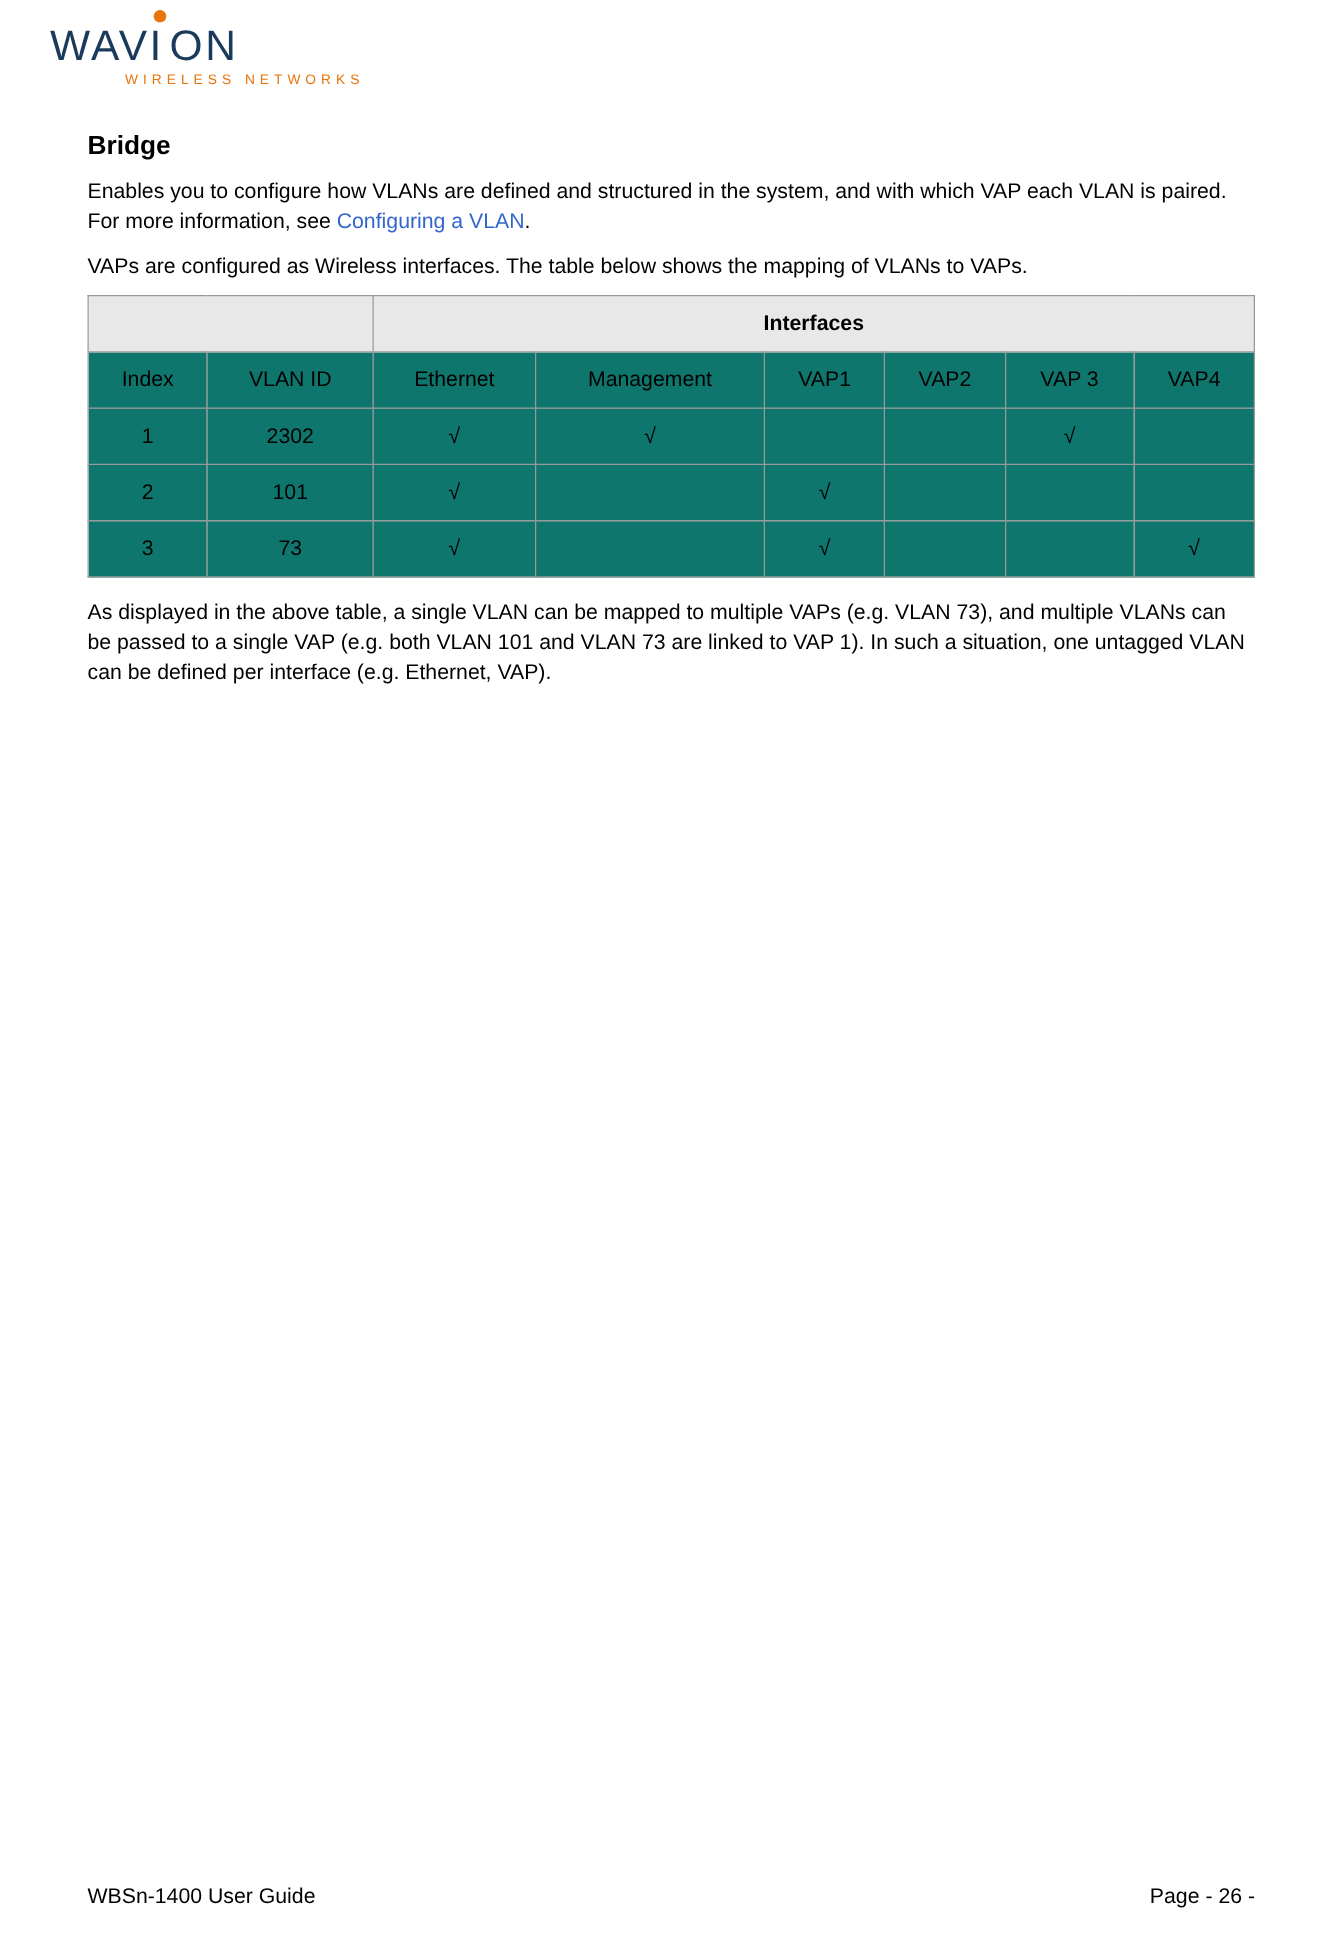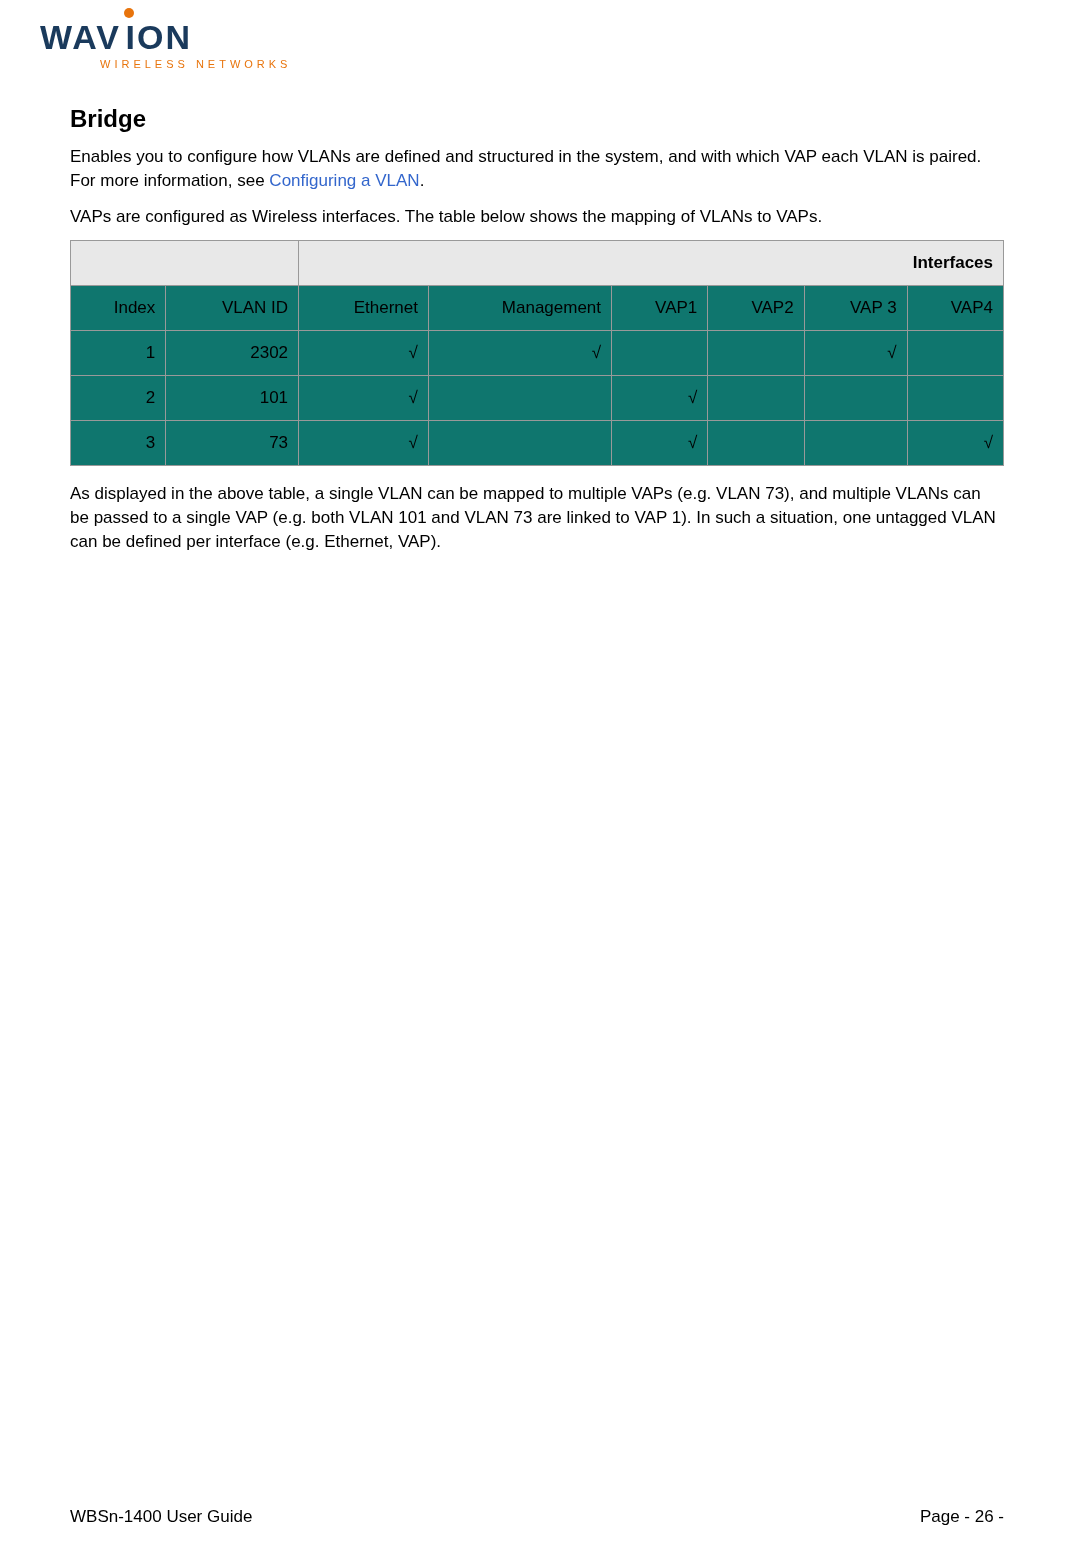--- a/index.html
+++ b/index.html
@@ -13,27 +13,26 @@
       padding: 20px 40px 40px 40px;
     }
     .logo {
       margin-bottom: 25px;
       position: relative;
       width: 260px;
       height: 60px;
     }
     .logo-main {
       font-size: 34px;
-      font-weight: bold;
+      font-weight: normal;
       letter-spacing: 2px;
       color: #1a3a5c;
       display: flex;
       align-items: flex-end;
       line-height: 1;
-      text-align: right;
     }
     .logo-main .w { font-size: 34px; }
     .logo-main .i-wrap { position: relative; display: inline-block; width: 16px; }
     .logo-main .i { color: #1a3a5c; font-size: 34px; }
     .logo-dot {
       position: absolute;
       top: -12px;
       left: 3px;
       width: 10px;
       height: 10px;
@@ -47,21 +46,21 @@
       color: #e8740c;
       margin-top: 4px;
       margin-left: 60px;
       font-weight: 500;
     }
     .content {
       margin-left: 30px;
       margin-right: 30px;
     }
     h3.section {
-      font-size: 24px;
+      font-size: 21px;
       font-weight: bold;
       margin-top: 10px;
       margin-bottom: 12px;
     }
     p.body {
       font-size: 17px;
       line-height: 1.4;
       margin-bottom: 12px;
     }
     a.link {
@@ -72,21 +71,21 @@
     table.vlan {
       border-collapse: collapse;
       width: 100%;
       margin-top: 8px;
       margin-bottom: 16px;
       font-size: 17px;
     }
     table.vlan th, table.vlan td {
       border: 1px solid #999;
       padding: 12px 10px;
-      text-align: right;
+      text-align: center;
       vertical-align: middle;
     }
     table.vlan th {
       background: #e8e8e8;
       font-weight: bold;
     }
     table.vlan td {
       background: #0f766e;
     }
     .footer {

